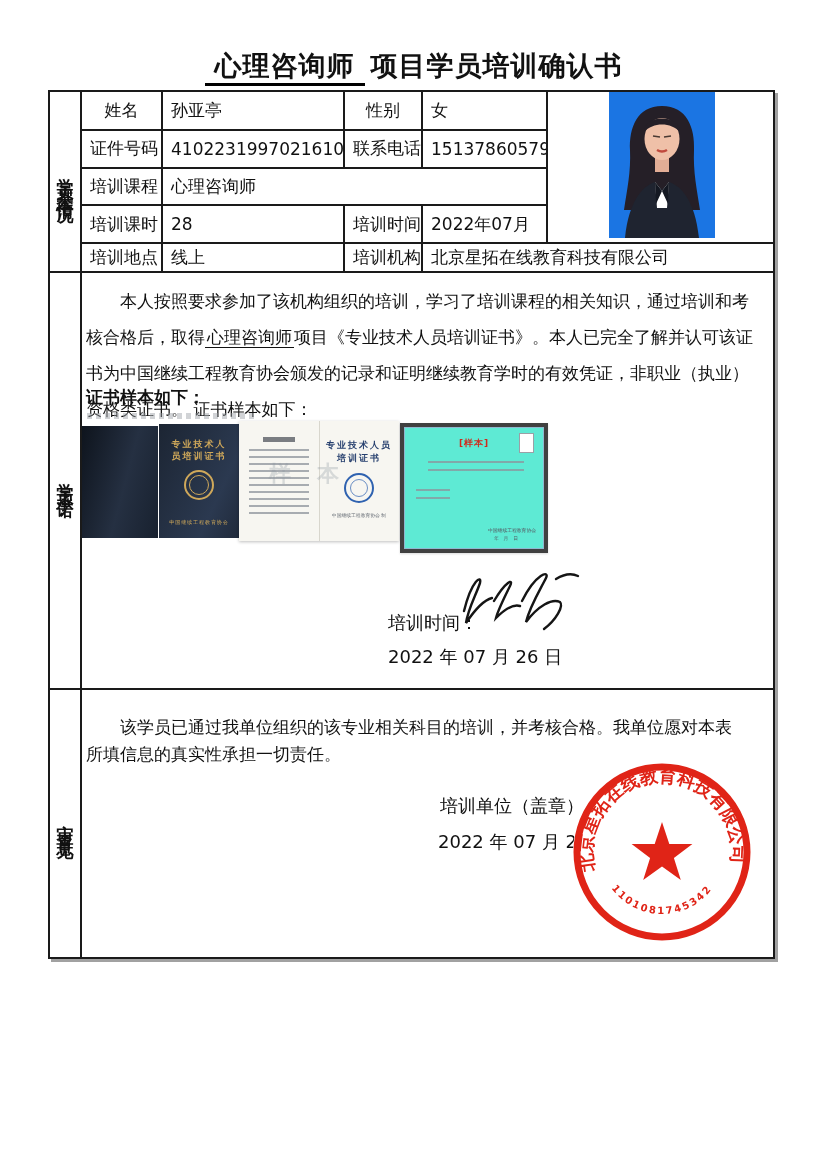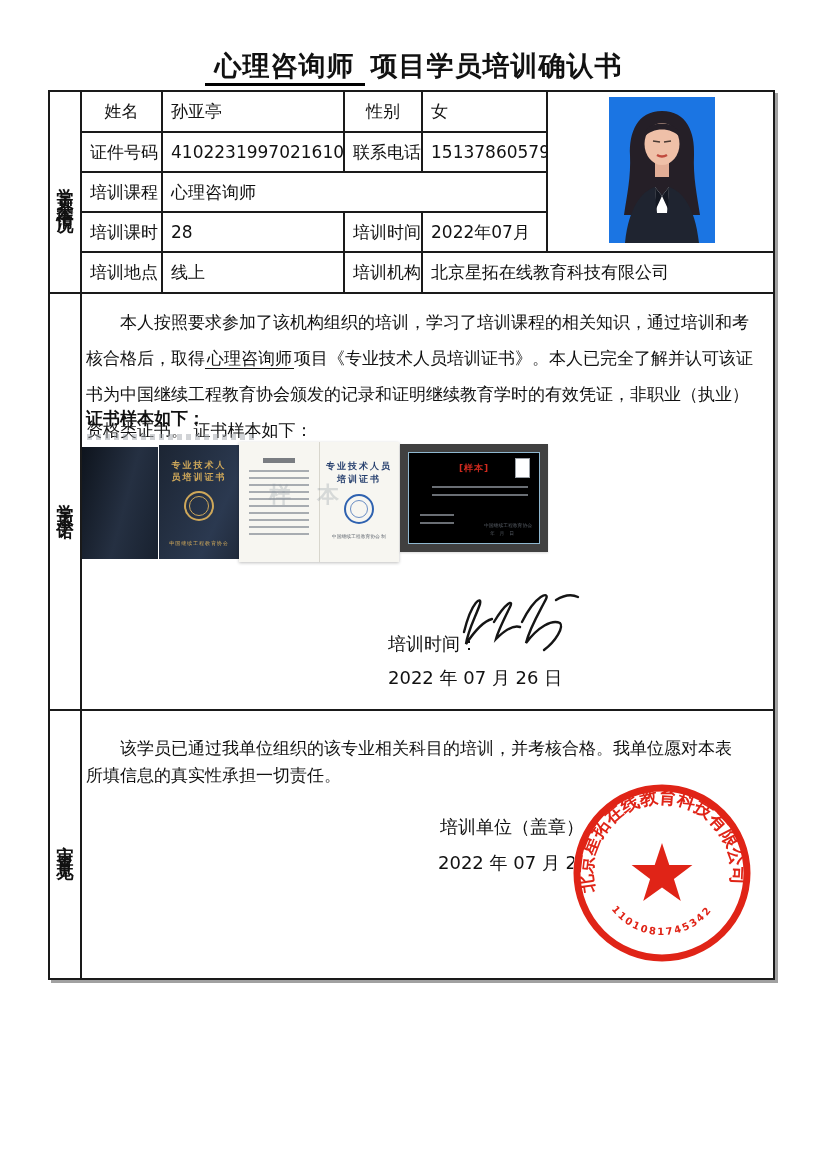--- a/index.html
+++ b/index.html
@@ -21,21 +21,21 @@
   .sec { display:flex; }
   .sec + .sec { border-top:2px solid #1a1a1a; }
   .sec-label { width:32px; flex:0 0 32px; border-right:2px solid #1a1a1a;
                display:flex; align-items:center; justify-content:center; }
   .sec-label span { writing-mode:vertical-lr; text-orientation:upright;
                     font-size:17px; font-weight:bold; letter-spacing:6px; line-height:1; }
   .sec-body { position:relative; flex:1; }
 
   
   table.info { border-collapse:collapse; width:100%; table-layout:fixed; }
-  table.info td { border:2px solid #1a1a1a; height:40px; font-size:17px;
+  table.info td { border:2px solid #1a1a1a; height:28px; font-size:17px;
                   padding:0 8px; overflow:hidden; white-space:nowrap; }
   table.info tr:first-child td { border-top:none; }
   table.info tr:last-child td  { border-bottom:none; }
   table.info td:first-child    { border-left:none; }
   table.info td.edge-r         { border-right:none; }
   td.lbl { text-align:center; padding:0 2px; }
   td.val { text-align:left; }
   td.photo-cell { text-align:center; vertical-align:middle; }
   .id-photo { display:inline-block; width:106px; height:146px; }
 
@@ -76,22 +76,22 @@
   .co-right { position:absolute; right:0; top:0; width:50%; height:100%; text-align:center; }
   .co-title { margin:18px auto 0 auto; width:66px; font-size:9px; line-height:13px;
               font-weight:bold; color:#263f6e; letter-spacing:2px; }
   .co-seal { margin:8px auto 0 auto; width:30px; height:30px; border-radius:50%;
              border:2px solid #2f62b0; position:relative; }
   .co-seal:before { content:""; position:absolute; inset:4px; border-radius:50%;
                     border:1px solid #2f62b0; opacity:.7; }
   .co-foot { margin-top:8px; font-size:6px; color:#6a7078; transform:scale(.8); }
   .co-watermark { position:absolute; left:30px; top:38px; font-size:22px; font-weight:bold;
                   color:rgba(140,150,160,.30); letter-spacing:26px; white-space:nowrap; }
-  .cert-sample { left:318px; top:2px; width:148px; height:108px; background:#000000;
-                 border:8px solid #404040;
+  .cert-sample { left:318px; top:2px; width:148px; height:130px; background:#5eead4;
+                 border:4px solid #404040;
                  box-shadow:inset 0 0 0 1px #8fb8d0, 0 1px 2px rgba(0,0,0,.15); }
   .cs-tag { position:absolute; left:0; right:0; top:10px; text-align:center;
             color:#d02a1e; font-size:9px; font-weight:bold; letter-spacing:1px; }
   .cs-photo { position:absolute; right:10px; top:6px; width:15px; height:20px;
               border:1px solid #9aa0a6; background:#fff; }
   .cs-lines { position:absolute; opacity:.75;
               background:repeating-linear-gradient(180deg,#8d939b 0 2px,transparent 2px 8px); }
   .cs-lines.a { left:24px; top:34px; width:96px; height:16px; }
   .cs-lines.b { left:12px; top:62px; width:34px; height:14px; }
   .cs-org { position:absolute; right:8px; bottom:14px; font-size:6px; color:#555b63;

